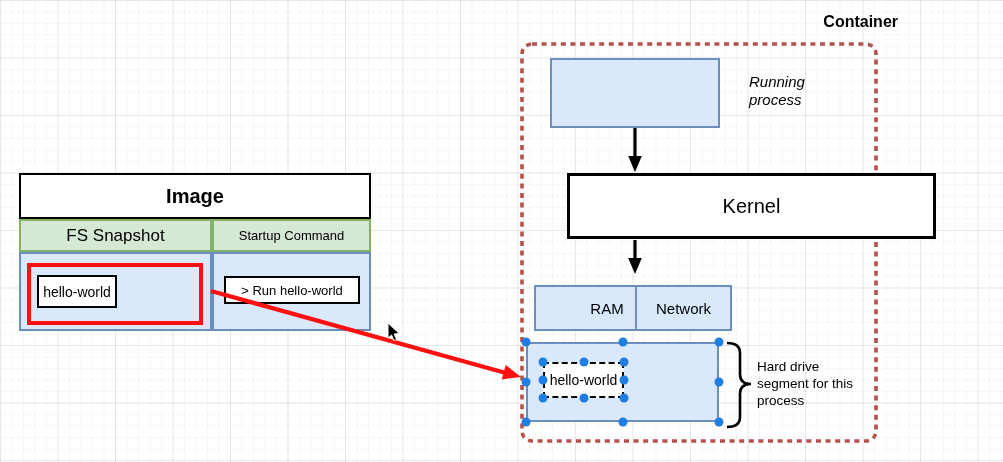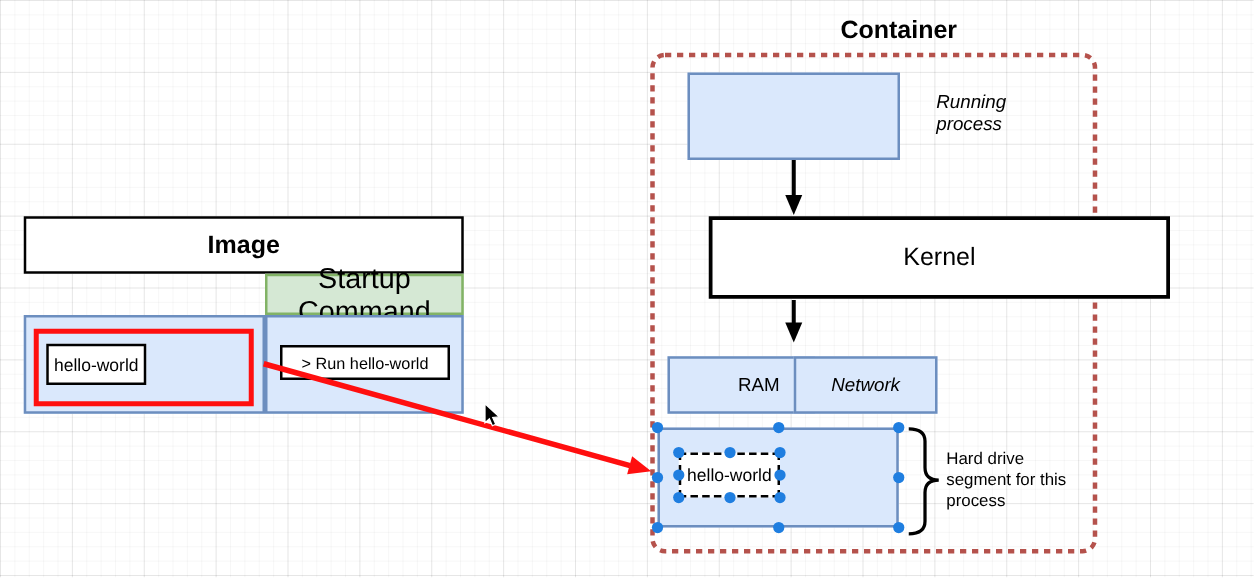--- a/index.html
+++ b/index.html
@@ -41,53 +41,56 @@
 <div id="canvas">
 
   <svg id="underlay" width="1003" height="462">
     <rect x="522" y="44" width="354" height="397" rx="10" ry="10" fill="none" stroke="#b5524c" stroke-width="3.6" stroke-dasharray="5,4.6"></rect>
   </svg>
 
   <div class="shape layer2" style="left:19px;top:173px;width:352px;height:46px;background:#fff;border:2px solid #000;font-weight:bold;font-size:20px;">
     <span>Image</span>
   </div>
 
-  <div class="shape layer2 green" style="left:212px;top:219px;width:159px;height:33px;font-size:23px;">
+  <div class="shape layer2 green" style="left:19px;top:219px;width:193px;height:33px;font-size:17px;">
+    <span>FS Snapshot</span>
+  </div>
+  <div class="shape layer2 green" style="left:212px;top:219px;width:159px;height:33px;font-size:13px;">
     <span>Startup Command</span>
   </div>
 
   <div class="shape layer2 blue" style="left:19px;top:252px;width:193px;height:79px;"></div>
   <div class="shape layer2 blue" style="left:212px;top:252px;width:159px;height:79px;"></div>
 
   <div class="shape layer2 whitebox" style="left:37px;top:275px;width:80px;height:33px;font-size:14px;">
     <span>hello-world</span>
   </div>
 
   <div class="shape layer2 whitebox" style="left:224px;top:276px;width:136px;height:28px;font-size:13px;">
     <span>&gt; Run hello-world</span>
   </div>
 
   <div style="position:absolute;z-index:3;box-sizing:border-box;left:27px;top:263px;width:176px;height:62px;border:4px solid #ff0f0f;"></div>
 
-  <div class="lbl layer2" style="left:540px;top:13px;width:358px;text-align:center;font-weight:bold;font-size:20px;">
+  <div class="lbl layer2" style="left:540px;top:13px;width:358px;text-align:right;font-weight:bold;font-size:16px;">
     <span>Container</span>
   </div>
 
   <div class="shape layer2 blue" style="left:550px;top:58px;width:170px;height:70px;"></div>
   <div class="lbl layer2 preline" style="left:733px;top:73px;font-style:italic;font-size:15px;line-height:18px;margin-left:16px;">Running
 process</div>
 
   <div class="shape layer2" style="left:567px;top:173px;width:369px;height:66px;background:#fff;border:3px solid #000;font-size:20px;">
     <span>Kernel</span>
   </div>
 
   <div class="shape layer2 blue" style="left:534px;top:285px;width:118px;height:46px;font-size:15px;padding-left:28px;">
     <span>RAM</span>
   </div>
-  <div class="shape layer2 blue" style="left:635px;top:285px;width:115px;height:46px;font-size:15px;font-style:italic;">
+  <div class="shape layer2 blue" style="left:635px;top:285px;width:97px;height:46px;font-size:15px;">
     <span>Network</span>
   </div>
 
   <div class="shape layer2 blue" style="left:526px;top:342px;width:193px;height:80px;"></div>
   <div class="shape layer2" style="left:543px;top:362px;width:81px;height:36px;background:#fff;border:2px dashed #000;font-size:14px;">
     <span>hello-world</span>
   </div>
 
   <div class="lbl layer2 preline" style="left:757px;top:358px;font-size:13.5px;line-height:17px;">Hard drive
 segment for this

